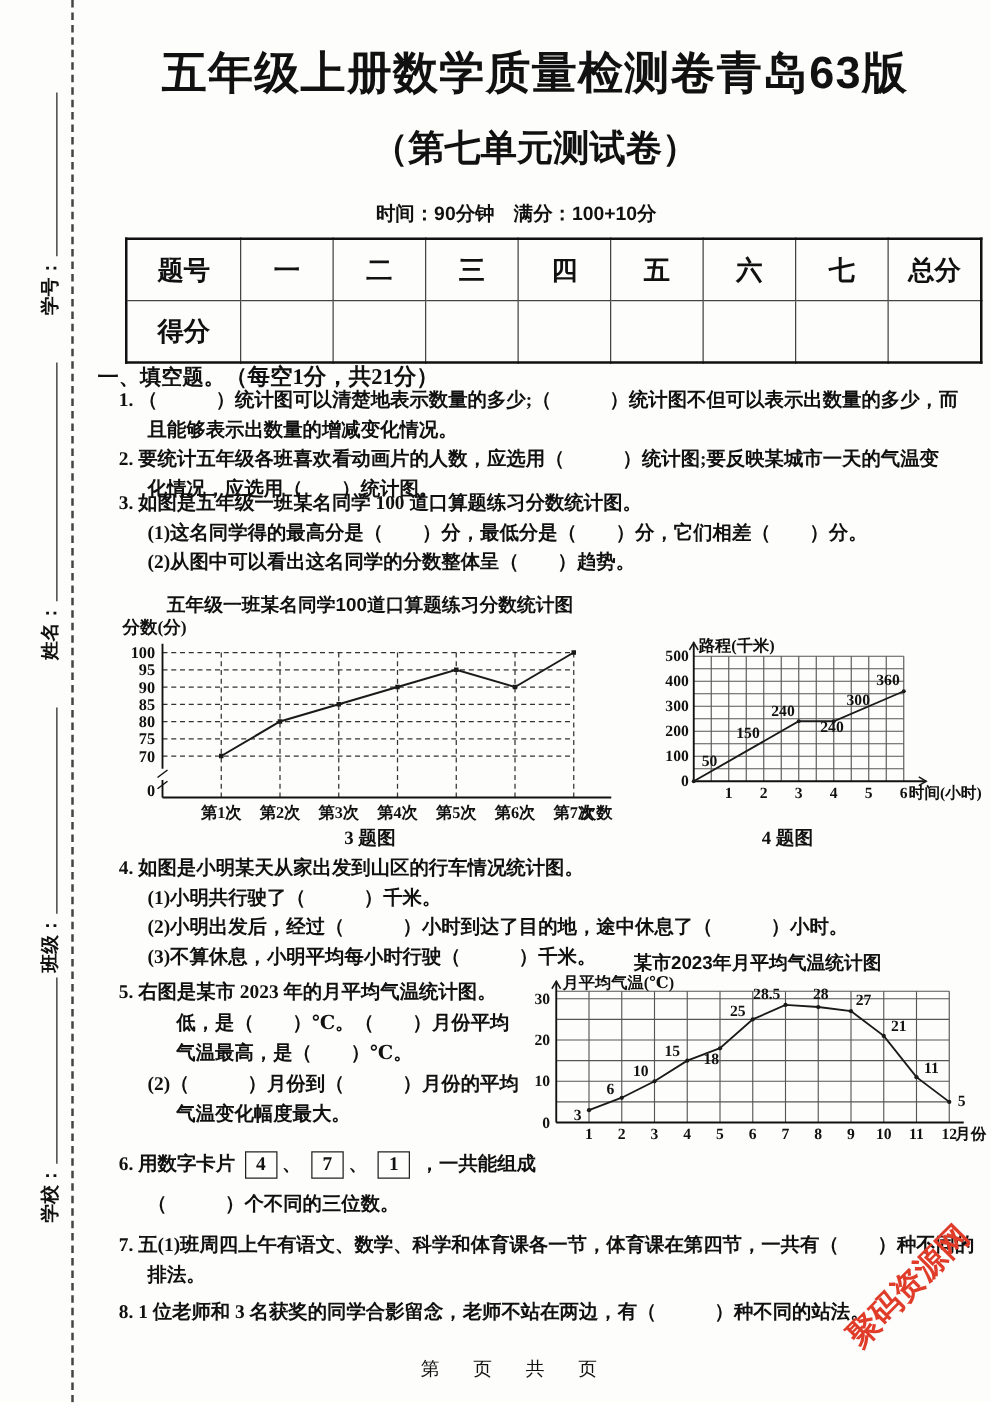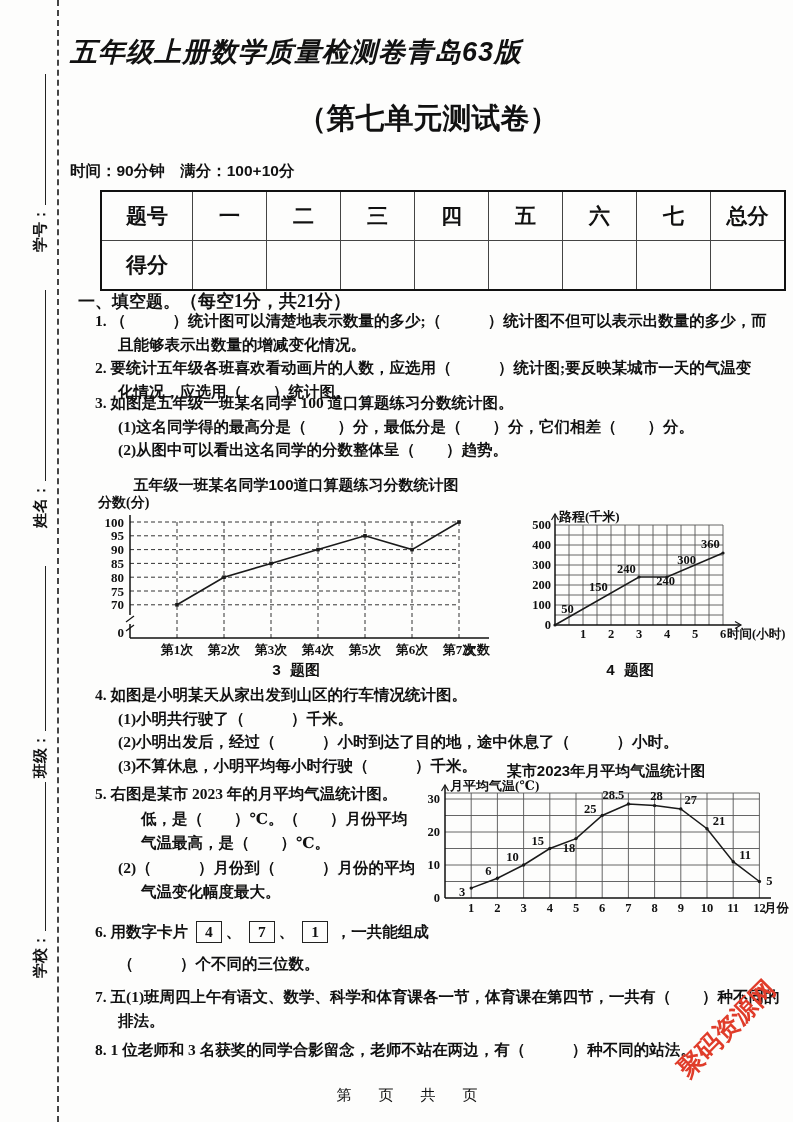--- a/index.html
+++ b/index.html
@@ -10,23 +10,23 @@
   .sb-item{position:absolute;left:24px;height:26px;display:flex;align-items:flex-end;
            transform:rotate(-90deg);transform-origin:0 0;font-size:15px;font-weight:600;}
   .sb-label{white-space:nowrap;}
   .sb-line{flex:1;border-bottom:1.6px solid #222;margin-bottom:4px;margin-left:2px;}
   .sb-xuehao{top:252px;width:178px;}
   .sb-xingming{top:528px;width:238px;}
   .sb-banji{top:778px;width:212px;}
   .sb-xuexiao{top:978px;width:196px;}
   
   .hei{font-family:"Liberation Sans","DejaVu Sans",sans-serif;font-weight:bold;}
-  .title{position:absolute;top:34px;left:70px;width:716px;text-align:left;font-size:27px;letter-spacing:1px;font-style:italic;}
+  .title{position:absolute;top:34px;left:70px;width:716px;text-align:center;font-size:36px;letter-spacing:1px;}
   .subtitle{position:absolute;top:99px;left:70px;width:716px;text-align:center;font-size:29px;}
-  .meta{position:absolute;top:161px;left:70px;width:686px;text-align:left;font-size:15.5px;font-weight:bold;}
+  .meta{position:absolute;top:161px;left:70px;width:686px;text-align:center;font-size:15.5px;font-weight:bold;}
   
   .score-table{position:absolute;top:190px;left:100px;border-collapse:collapse;table-layout:fixed;}
   .score-table td{border:1.3px solid #444;height:46px;text-align:center;font-size:21px;font-weight:bold;}
   .score-table{border:2.2px solid #111;padding-left:26px;}
   .score-table .c0{width:88px;}
   .score-table .c{width:71px;}
   
   .sec-head{position:absolute;top:289px;left:78px;font-size:17px;font-weight:bold;white-space:nowrap;}
   .sec-note{font-size:18px;font-weight:600;}
   .qblock{position:absolute;left:95px;font-size:15.5px;font-weight:600;}
@@ -39,21 +39,21 @@
   #q6{top:920px;} #q7{top:985px;} #q8{top:1038px;}
   .card{display:inline-block;border:1.4px solid #222;padding:0 8px;margin:0 4px;line-height:20px;font-weight:600;}
   
   .chartblock{position:absolute;}
   #chart1{top:476px;left:96px;width:400px;}
   #chart2{top:510px;left:511px;width:278px;}
   #chart3{top:762px;left:419px;width:374px;}
   .chart-title{font-size:15px;text-align:center;font-weight:bold;line-height:18px;
                font-family:"Liberation Sans","DejaVu Sans",sans-serif;}
   .chart-ylab{font-size:14px;font-weight:600;line-height:18px;padding-left:2px;}
-  .chart-caption{font-size:15px;font-weight:600;text-align:center;line-height:19px;margin-top:2px;font-family:Liberation Mono, monospace;}
+  .chart-caption{font-size:15px;font-weight:600;text-align:center;line-height:19px;margin-top:2px;}
   #chart2 .chart-caption{margin-right:40px;}
   svg{display:block;}
   
   .footer{position:absolute;top:1086px;left:60px;width:700px;text-align:center;
           font-size:15px;font-weight:400;letter-spacing:6px;}
   .watermark{position:absolute;left:664px;top:1012px;transform:rotate(-45deg);transform-origin:center;
              color:#e03c2a;font-size:25px;font-weight:bold;white-space:nowrap;
              font-family:"Liberation Sans","DejaVu Sans",sans-serif;}
 </style>
 </head>

